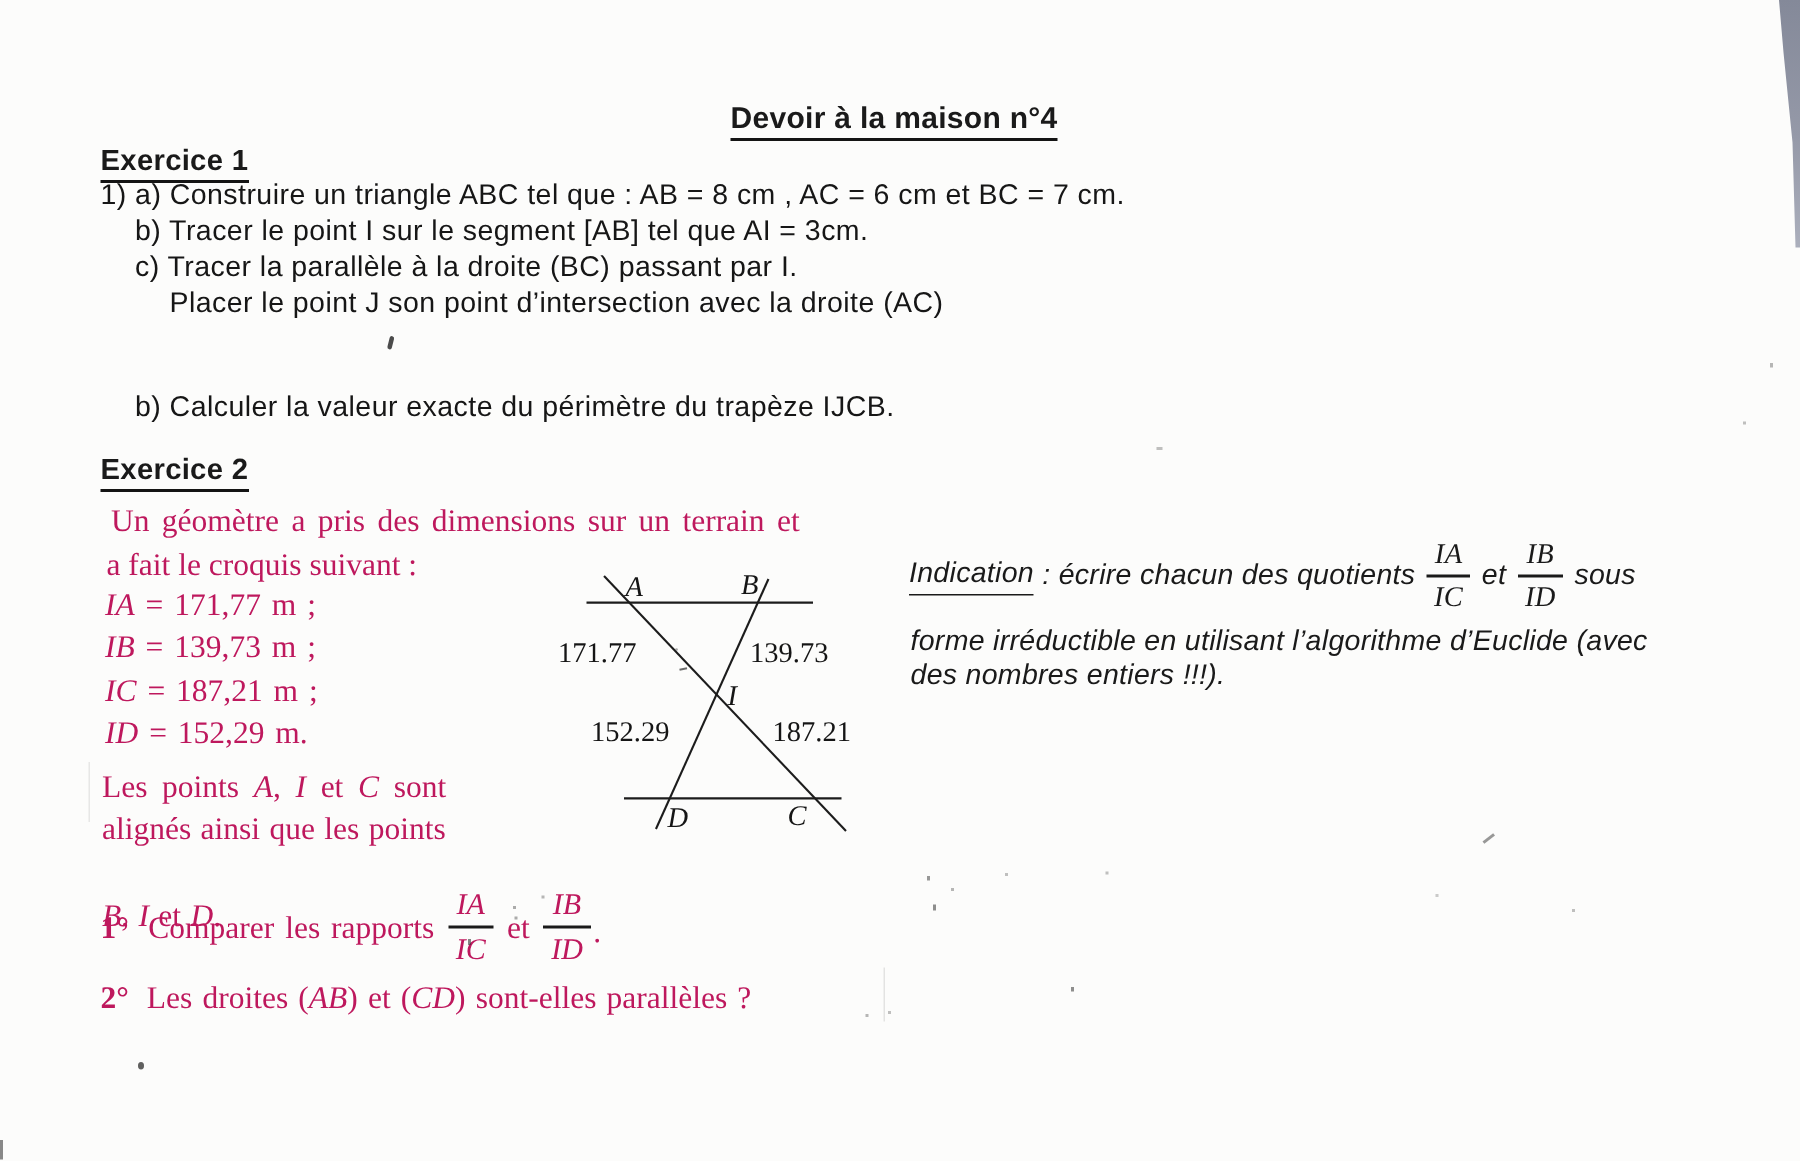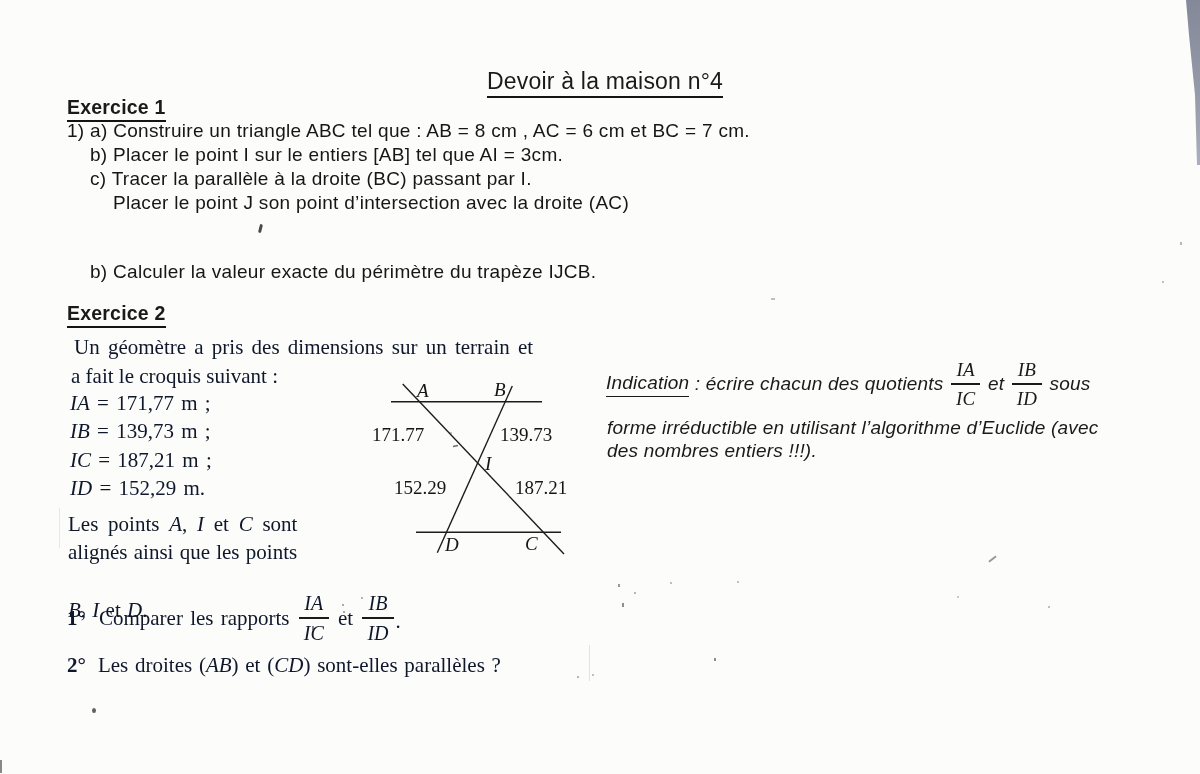--- a/index.html
+++ b/index.html
@@ -3,25 +3,25 @@
 <meta charset="utf-8">
 <style>
   html,body{margin:0;padding:0;background:#e9e9e9;}
   .page{
     position:relative;width:1200px;height:774px;margin:0 auto;
     background:#fcfcfb;color:#1a1a1a;overflow:hidden;
     font-family:"Liberation Sans",sans-serif;
   }
   .abs{position:absolute;}
   .sans{font-family:"Liberation Sans",sans-serif;font-size:19px;letter-spacing:0.3px;white-space:nowrap;color:#161616;}
-  .serif{font-family:"Liberation Serif",serif;font-size:21px;white-space:nowrap;color:#0f172a;}
+  .serif{font-family:"Liberation Serif",serif;font-size:21px;white-space:nowrap;color:#be185d;}
   .bold{font-weight:bold;}
   .it{font-style:italic;}
   .uline{border-bottom:2.4px solid #141414;padding-bottom:1px;display:inline-block;}
-  .title{font-size:23px;font-weight:normal;letter-spacing:0.2px;}
+  .title{font-size:20px;font-weight:bold;letter-spacing:0.2px;}
   .heading{font-size:19.5px;font-weight:bold;letter-spacing:0.2px;}
   .row{display:flex;align-items:center;}
   .row .txt{white-space:pre;}
   .frac{display:inline-block;text-align:center;font-family:"Liberation Serif",serif;font-style:italic;line-height:1;margin:0 2px;}
   .frac .num{display:block;padding:1px 5px 4px;border-bottom:2px solid #1a1a1a;}
   .frac .den{display:block;padding:4px 5px 1px;}
   .q1frac{font-size:20px;}
   .ind{font-size:19px;font-style:italic;letter-spacing:0.2px;color:#1a1a1a;}
   .ind-ul{border-bottom:1.6px solid #1a1a1a;padding-bottom:2px;}
   .indfrac{font-size:19px;}
@@ -36,21 +36,21 @@
 <div class="page">
 
   <div class="abs title" style="left:487px;top:68px;">
     <span class="uline">Devoir à la maison n°4</span>
   </div>
 
   <div class="abs heading" style="left:67px;top:96px;">
     <span class="uline">Exercice 1</span>
   </div>
   <div class="abs sans" style="left:67px;top:120px;">1) a) Construire un triangle ABC tel que : AB = 8 cm , AC = 6 cm et BC = 7 cm.</div>
-  <div class="abs sans" style="left:90px;top:144px;">b) Placer le point I sur le entiers [AB] tel que AI = 3cm.</div>
+  <div class="abs sans" style="left:90px;top:144px;">b) Tracer le point I sur le segment [AB] tel que AI = 3cm.</div>
   <div class="abs sans" style="left:90px;top:168px;">c) Tracer la parallèle à la droite (BC) passant par I.</div>
   <div class="abs sans" style="left:113px;top:192px;">Placer le point J son point d’intersection avec la droite (AC)</div>
   <div class="abs sans" style="left:90px;top:261px;">b) Calculer la valeur exacte du périmètre du trapèze IJCB.</div>
 
   <div class="abs heading" style="left:67px;top:302px;">
     <span class="uline">Exercice 2</span>
   </div>
   <div class="abs serif" style="left:74px;top:335px;word-spacing:3px;">Un géomètre a pris des dimensions sur un terrain et</div>
   <div class="abs serif" style="left:71px;top:364px;">a fait le croquis suivant :</div>
 

